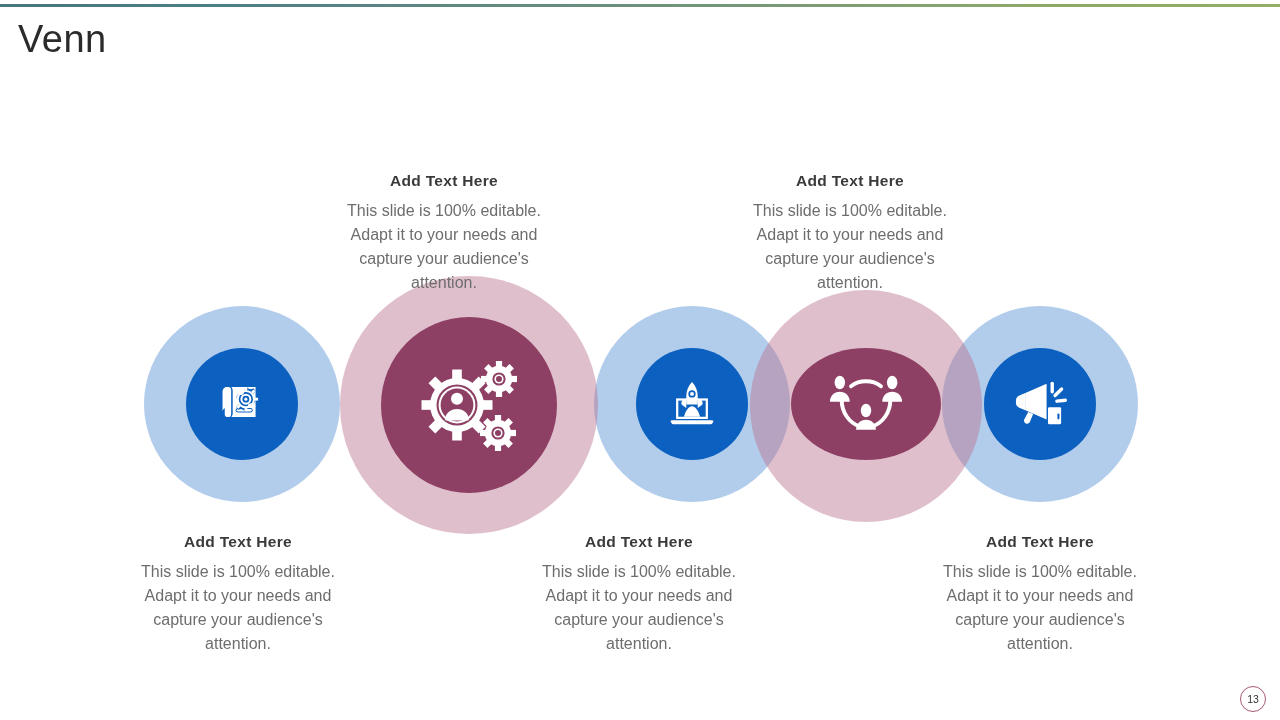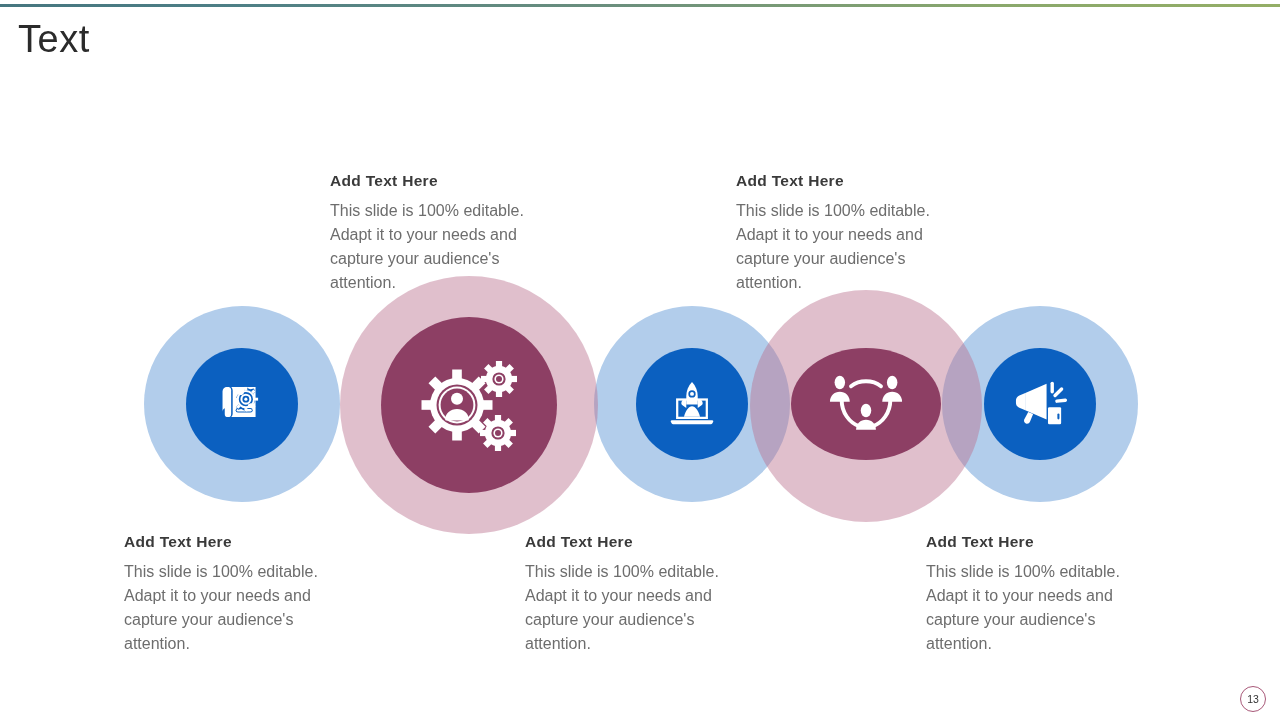--- a/index.html
+++ b/index.html
@@ -62,20 +62,21 @@
     justify-content: center;
   }
   .core.blue  { background: #0b60c0; }
   .core.plum  { background: #8d3f64; }
 
   .core svg { display: block; }
 
   
   .txt-block {
     position: absolute;
+    text-align: center;
   }
   .txt-head {
     font-size: 15.5px;
     font-weight: bold;
     color: #3a3a3a;
     letter-spacing: 0.3px;
     margin-bottom: 9px;
     white-space: nowrap;
   }
   .txt-body {
@@ -100,21 +101,21 @@
     color: #333333;
     font-family: "Liberation Sans", sans-serif;
     margin-left: 31px;
   }
 </style>
 </head>
 <body>
 
 <div class="top-rule"></div>
 
-<div class="slide-title">Text</div>
+<div class="slide-title">Venn</div>
 
 <div class="venn-stage">
 
   <div class="ring blue" style="left:144px; top:306px; width:196px; height:196px;"></div>
 
   <div class="ring blue" style="left:594px; top:306px; width:196px; height:196px;"></div>
 
   <div class="ring blue" style="left:942px; top:306px; width:196px; height:196px;"></div>
 
   <div class="ring pink" style="left:340px; top:276px; width:258px; height:258px;"></div>

